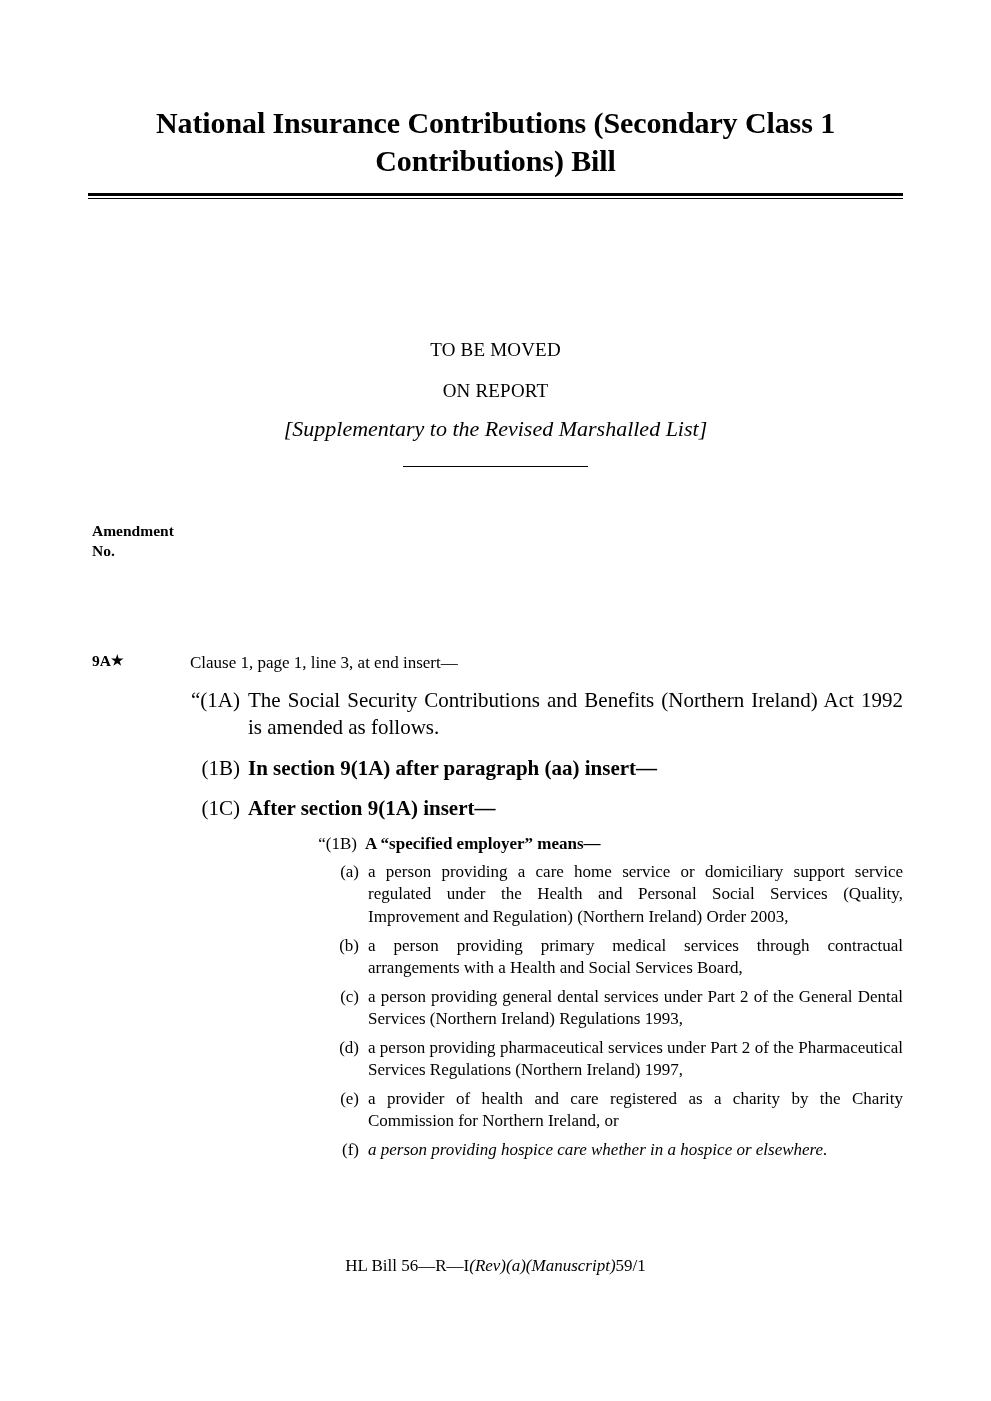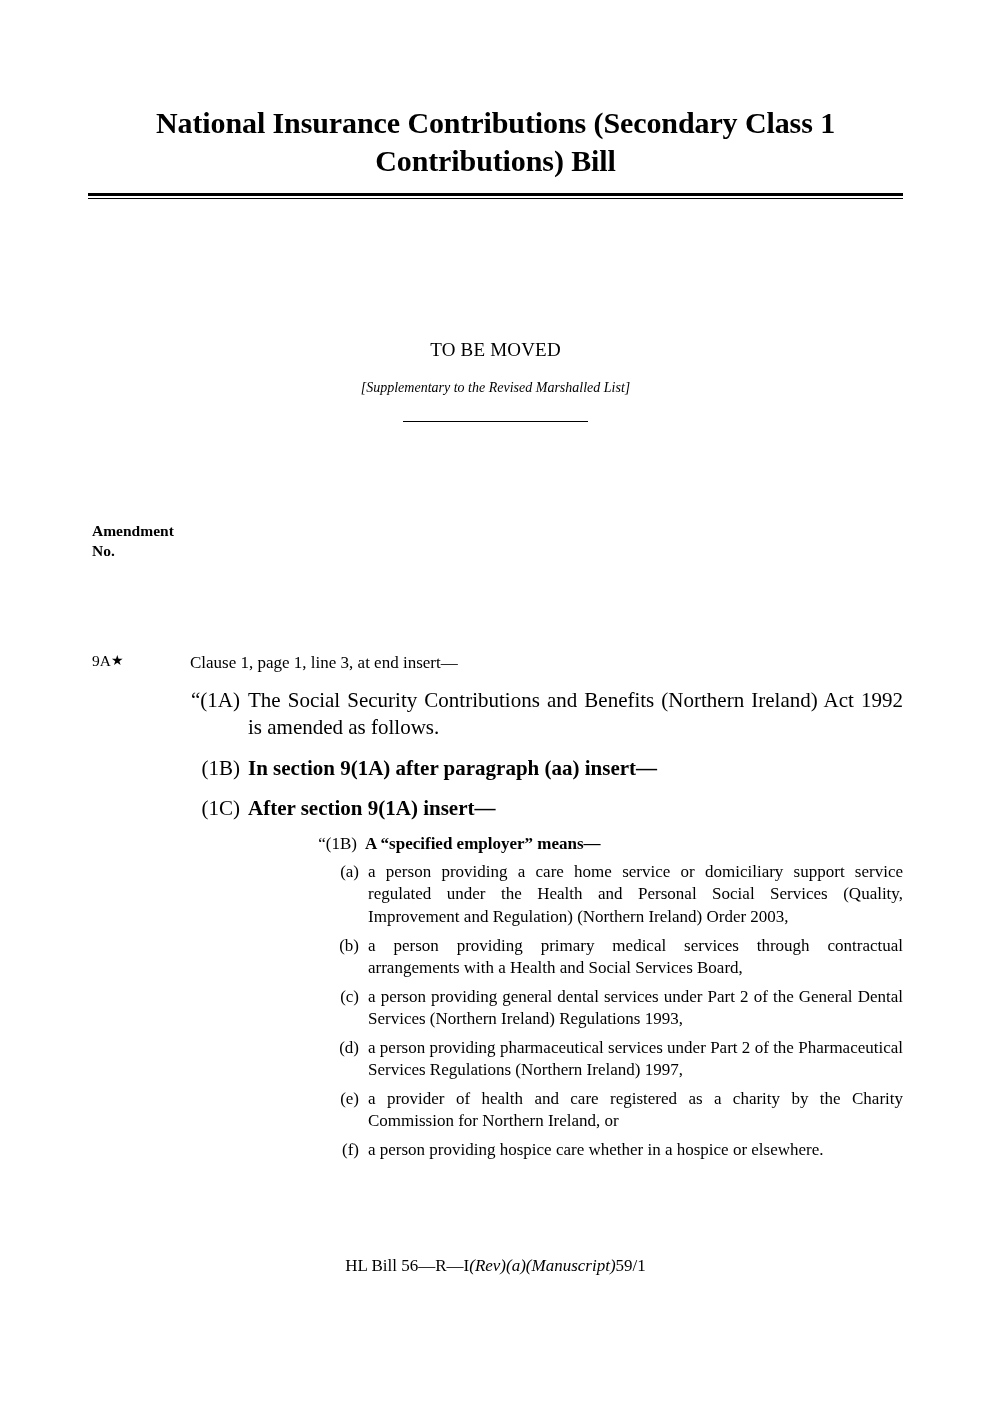--- a/index.html
+++ b/index.html
@@ -63,21 +63,21 @@
     text-align: center;
   }
   .heading-line {
     font-size: 19px;
     line-height: 1.0;
     margin-bottom: 22px;
     letter-spacing: 0.2px;
   }
   .heading-line.last { margin-bottom: 18px; }
   .heading-note {
-    font-size: 14px;
+    font-size: 22px;
     font-style: italic;
     line-height: 1.0;
     font-family: Liberation Serif, serif;
   }
   .rule-short {
     width: 185px;
     margin: 26px auto 0 auto;
     border-top: 1.6px solid #000;
   }
 
@@ -126,21 +126,21 @@
   .amend-row {
     position: relative;
     padding-left: 0;
   }
 
   .amend-number {
     position: absolute;
     left: 92px;
     top: 0;
     font-size: 15.5px;
-    font-weight: normal;
+    font-weight: bold;
     white-space: nowrap;
   }
   .star-icon {
     font-size: 14px;
     line-height: 1;
     display: inline-block;
     vertical-align: 1px;
   }
 
   .amend-lead {
@@ -205,21 +205,21 @@
   .lvl3 > .mark {
     position: absolute;
     left: -55px;
     top: 0;
     width: 46px;
     text-align: right;
     white-space: nowrap;
   }
   .lvl3.first { margin-top: 6px; }
   .lvl3 > .body { display: block; }
-  .lvl3 > .body.nojust { text-align: left; }
+  .lvl3 > .body.nojust { text-align: left; font-style: italic; }
 
   .lvl1 > .body, .lvl2 > .body { display: block; }
   .lvl1 > .body.nojust, .lvl2 > .body.nojust { text-align: left; font-weight: bold; }
 
   
   .footer {
     position: absolute;
     left: 88px;
     top: 1256px;
     width: 815px;
@@ -235,20 +235,21 @@
 
 <div class="page">
 
   <div class="title-block">
     <h1 class="doc-title">National Insurance Contributions (Secondary Class 1 Contributions) Bill</h1>
     <div class="rule-double"></div>
   </div>
 
   <div class="heading-group">
     <div class="heading-line">TO BE MOVED</div>
+    <div class="heading-line last">ON REPORT</div>
     <div class="heading-note">[Supplementary to the Revised Marshalled List]</div>
     <div class="rule-short"></div>
   </div>
 
   <div class="amend-no-label"><span>Amendment</span><br><span>No.</span></div>
 
 
 
   <div class="amendment">
 

